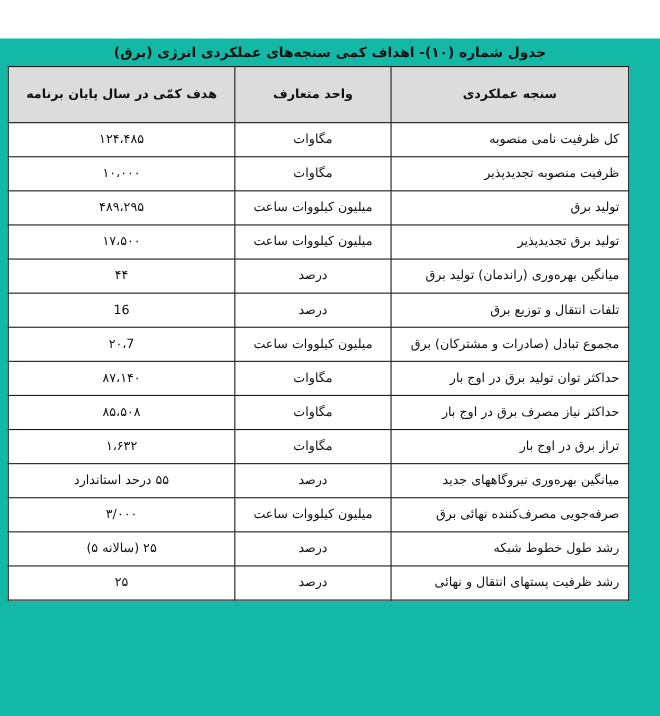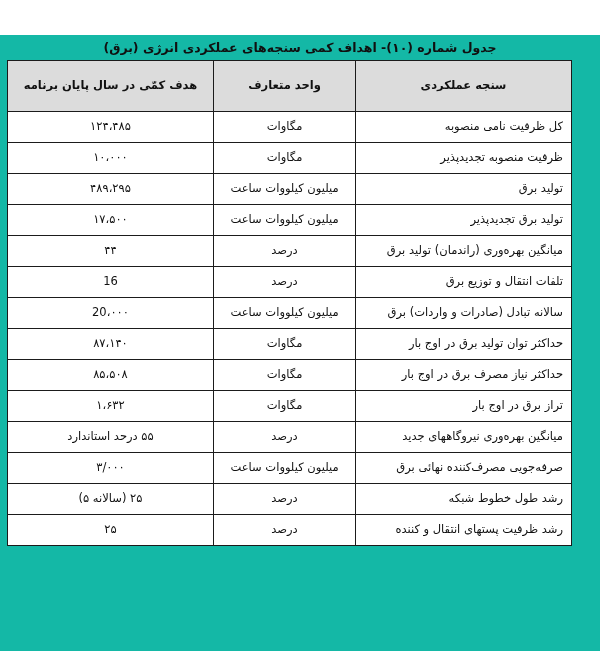--- a/index.html
+++ b/index.html
@@ -153,24 +153,24 @@
           </tr>
           <tr>
             <td class="cell-measure">
               <span class="line">تلفات انتقال و توزیع برق</span>
             </td>
             <td class="cell-unit">درصد</td>
             <td class="cell-target"><span class="num">16</span></td>
           </tr>
           <tr>
             <td class="cell-measure">
-              <span class="line">سالانه تبادل (صادرات و واردات) برق</span>
-            </td>
-            <td class="cell-unit">میلیون کیلووات ساعت</td>
-            <td class="cell-target"><span class="num">20،۰۰۰</span></td>
+              <span class="line">مجموع تبادل (صادرات و مشترکان) برق</span>
+            </td>
+            <td class="cell-unit">میلیون کیلووات ساعت</td>
+            <td class="cell-target"><span class="num">۲۰،7</span></td>
           </tr>
           <tr>
             <td class="cell-measure">
               <span class="line">حداکثر توان تولید برق در اوج بار</span>
             </td>
             <td class="cell-unit">مگاوات</td>
             <td class="cell-target"><span class="num">۸۷،۱۴۰</span></td>
           </tr>
           <tr>
             <td class="cell-measure">
@@ -202,21 +202,21 @@
           </tr>
           <tr>
             <td class="cell-measure">
               <span class="line">رشد طول خطوط شبکه</span>
             </td>
             <td class="cell-unit">درصد</td>
             <td class="cell-target"><span class="num">۲۵ (سالانه ۵)</span></td>
           </tr>
           <tr>
             <td class="cell-measure">
-              <span class="line">رشد ظرفیت پستهای انتقال و کننده</span>
+              <span class="line">رشد ظرفیت پستهای انتقال و نهائی</span>
             </td>
             <td class="cell-unit">درصد</td>
             <td class="cell-target"><span class="num">۲۵</span></td>
           </tr>
         </tbody>
     </table>
   </div>
 
 </div>
 

